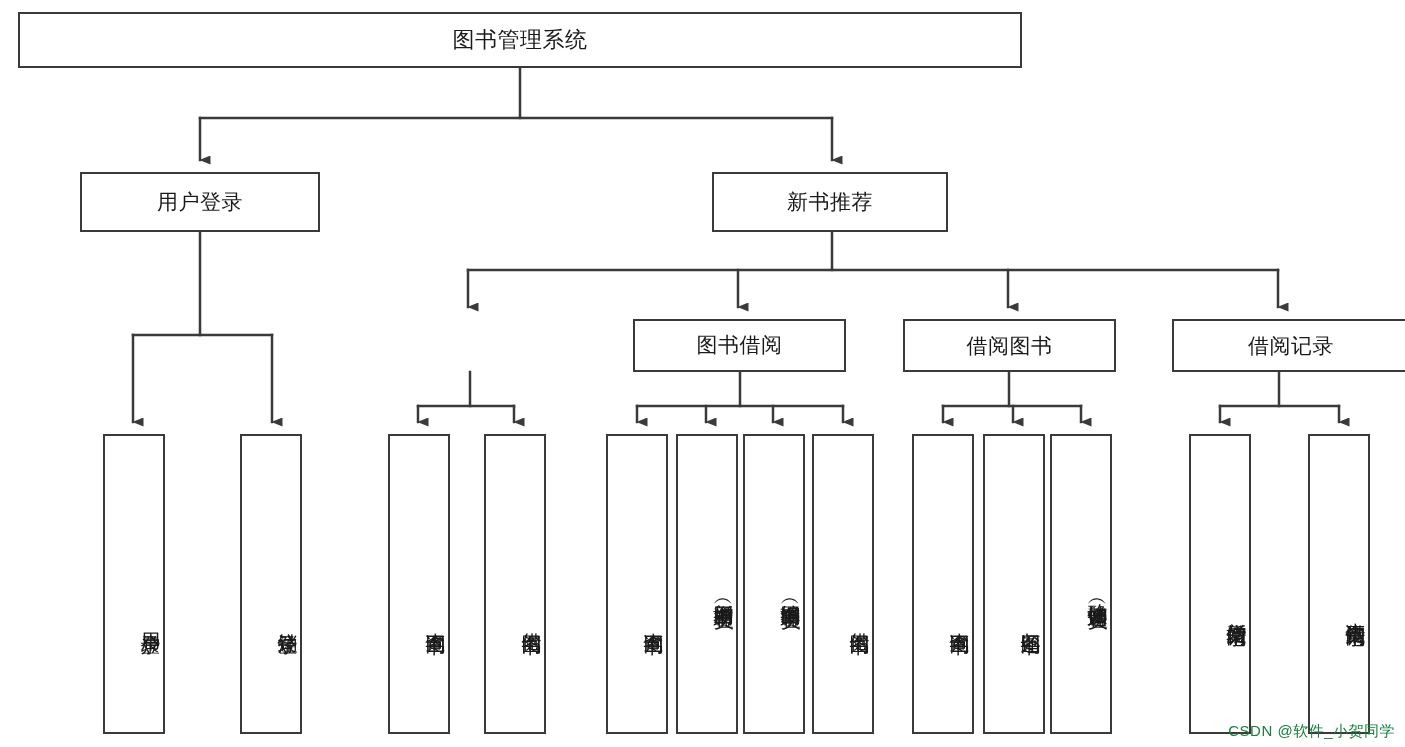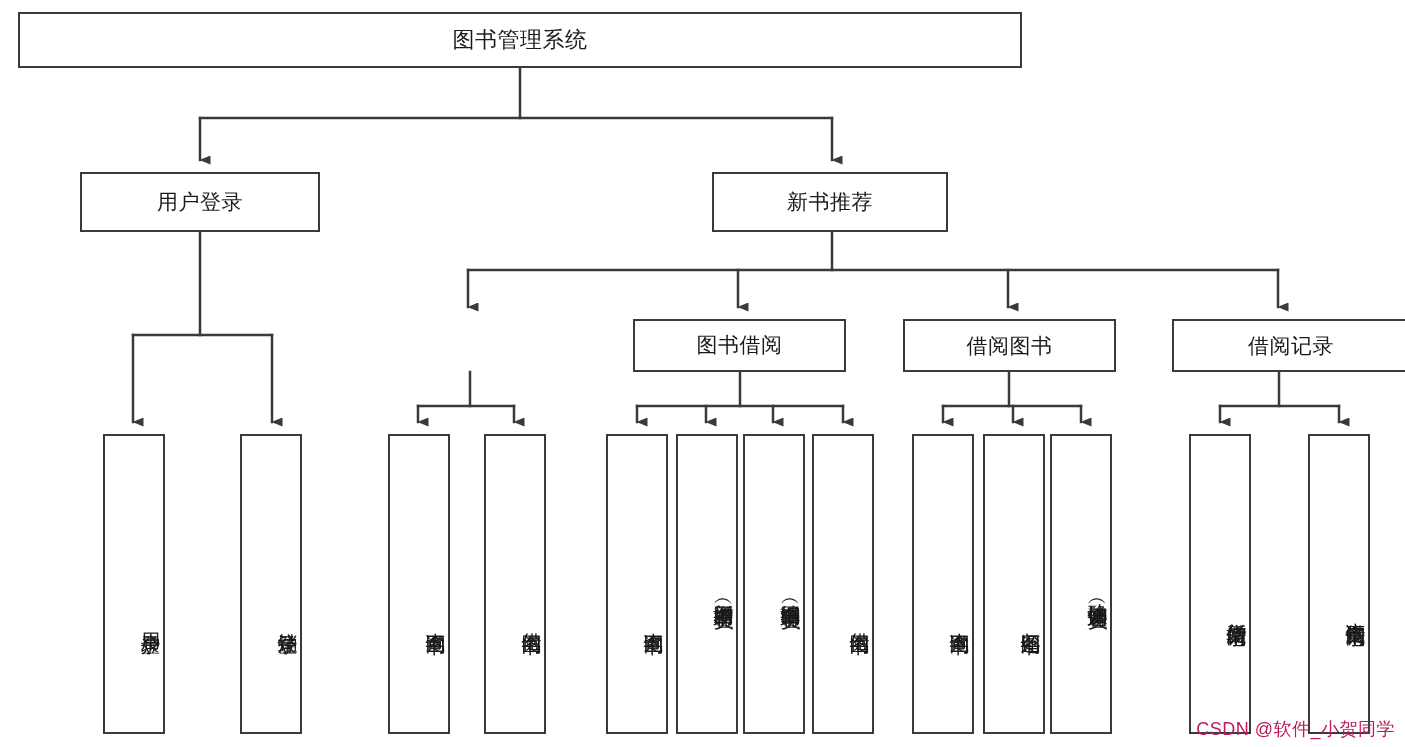--- a/index.html
+++ b/index.html
@@ -62,22 +62,22 @@
   .node-vertical.pad-mid {
     padding-top: 52px;
   }
   .node-vertical.pad-short {
     padding-top: 16px;
   }
   .watermark {
     position: absolute;
     right: 10px;
     bottom: 6px;
-    font-size: 18px;
-    color: #be185d;
+    font-size: 15px;
+    color: #15803d;
     white-space: nowrap;
     letter-spacing: 0.5px;
   }
 </style>
 </head>
 <body>
 
 <div id="diagram-root">
 
   <svg class="diagram-canvas" viewBox="0 0 1405 747" xmlns="http://www.w3.org/2000/svg">

